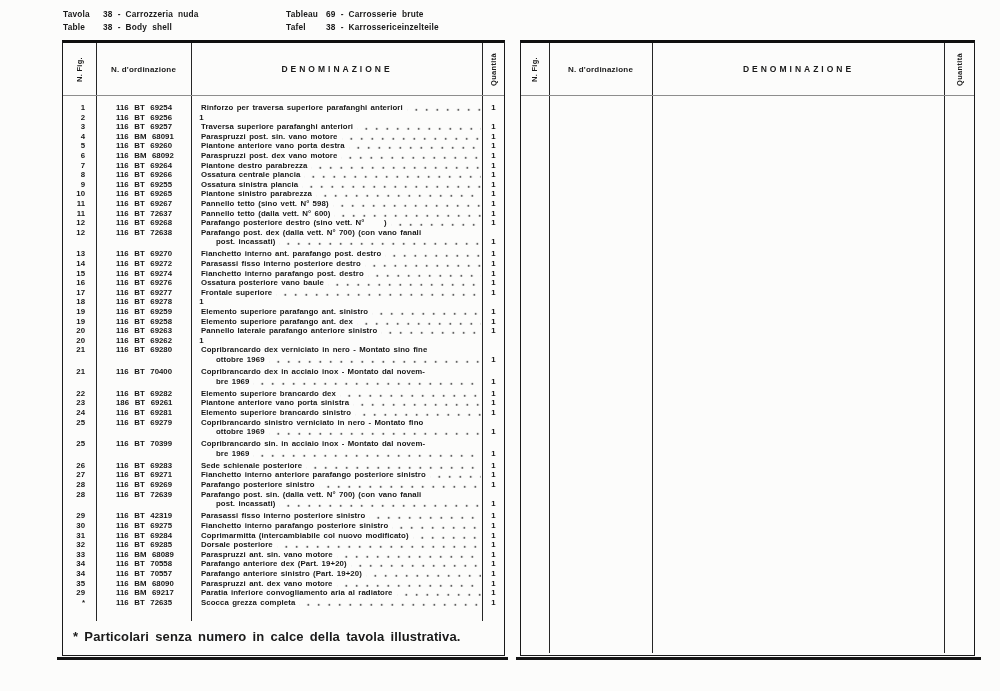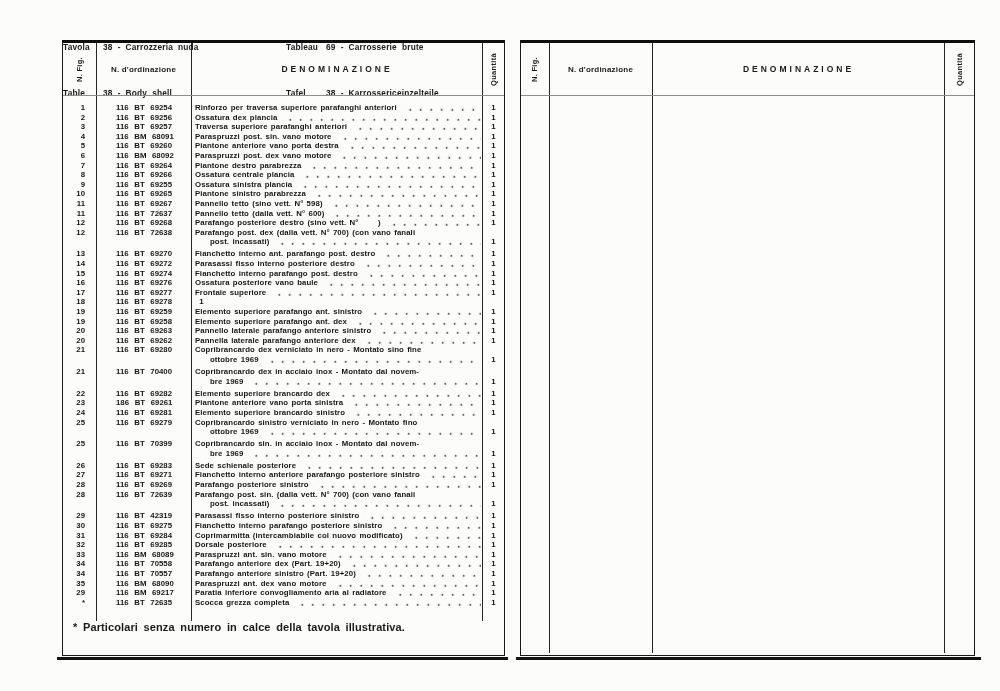--- a/index.html
+++ b/index.html
@@ -10,21 +10,21 @@
     color:#1a1a1a;
     position:relative;
     overflow:hidden;
   }
   .page { position:absolute; inset:0; }
 
   
   .dh-block { position:absolute; top:8px; font-size:8.3px; font-weight:700; line-height:13px; letter-spacing:0.2px; word-spacing:2.5px; }
   .dh-b1 { left:63px; }
   .dh-b2 { left:286px; }
-  .dh-label { display:inline-block; width:40px;margin-top:33px; }
+  .dh-label { display:inline-block; width:40px; }
 
   
   .panel {
     position:absolute; top:40px;
     border:1px solid #1a1a1a; border-top:3px solid #0f0f0f;
     background:transparent;
   }
   .panel-l { left:62px;  width:441px; height:612px; --c1:33px; --c2:95px;  --c4:21px; }
   .panel-r { left:520px; width:453px; height:612px; --c1:28px; --c2:103px; --c4:29px; }
 
@@ -51,33 +51,33 @@
   .h-qty { width:var(--c4); display:flex; align-items:center; justify-content:center; }
   .rot { display:inline-block; transform:rotate(-90deg); font-size:7.5px; font-weight:700;
          letter-spacing:0.3px; white-space:nowrap; }
 
   
   .tbody { position:absolute; top:53px; left:0; right:0; padding-top:7px; }
   .row { display:flex; font-size:7.8px; font-weight:700; line-height:9.6px; color:#161616; }
   .row.two { margin-bottom:2.5px; }
   .c-fig { width:var(--c1); box-sizing:border-box; text-align:right; padding-right:11px; }
   .c-ord { width:var(--c2); box-sizing:border-box; padding-left:20px; word-spacing:3.5px; white-space:nowrap; }
-  .c-desc { flex:1; min-width:0; padding-left:4px; padding-right:2px; }
+  .c-desc { flex:1; min-width:0; padding-left:10px; padding-right:2px; }
   .line { display:flex; }
   .dtext { white-space:pre-wrap; word-spacing:1px; letter-spacing:0.1px; }
   .d2 { padding-left:15px; }
   .leader {
     flex:1 1 6px; min-width:0; height:9.6px; margin-left:4px;
     background-image:radial-gradient(circle, #3c3c3c 0.8px, rgba(0,0,0,0) 1.15px);
     background-size:10.5px 9.6px; background-repeat:repeat-x; background-position:4px 2px;
   }
   .c-qty { width:var(--c4); text-align:center; align-self:flex-end; }
 
   
-  .footnote { position:absolute; left:10px; bottom:22px; font-size:11px; font-weight:700;
+  .footnote { position:absolute; left:10px; bottom:11px; font-size:13px; font-weight:700;
               word-spacing:2.5px; letter-spacing:0.1px; }
 </style>
 </head>
 <body>
 
 <div class="page">
 
   <div class="dh-block dh-b1">
     <div><span class="dh-label">Tavola</span><span>38 - Carrozzeria nuda</span></div>
     <div><span class="dh-label">Table</span><span>38 - Body shell</span></div>
@@ -111,27 +111,20 @@
               <span class="dtext">Rinforzo per traversa superiore parafanghi anteriori</span>
               <span class="leader"></span>
             </div>
 
     </div>
     <div class="c-qty">1</div>
   </div>
         <div class="row">
     <div class="c-fig">2</div>
     <div class="c-ord">116 BT 69256</div>
-    <div class="c-desc">
-      <div class="line line1">
-              <span class="dtext">Ossatura dex plancia</span>
-              <span class="leader"></span>
-            </div>
-
-    </div>
     <div class="c-qty">1</div>
   </div>
         <div class="row">
     <div class="c-fig">3</div>
     <div class="c-ord">116 BT 69257</div>
     <div class="c-desc">
       <div class="line line1">
               <span class="dtext">Traversa superiore parafanghi anteriori</span>
               <span class="leader"></span>
             </div>
@@ -370,27 +363,20 @@
               <span class="dtext">Pannello laterale parafango anteriore sinistro</span>
               <span class="leader"></span>
             </div>
 
     </div>
     <div class="c-qty">1</div>
   </div>
         <div class="row">
     <div class="c-fig">20</div>
     <div class="c-ord">116 BT 69262</div>
-    <div class="c-desc">
-      <div class="line line1">
-              <span class="dtext">Pannella laterale parafango anteriore dex</span>
-              <span class="leader"></span>
-            </div>
-
-    </div>
     <div class="c-qty">1</div>
   </div>
         <div class="row two">
     <div class="c-fig">21</div>
     <div class="c-ord">116 BT 69280</div>
     <div class="c-desc">
       <div class="line line1">
               <span class="dtext">Copribrancardo dex verniciato in nero - Montato sino fine</span>
             </div>
       <div class="line line2">

